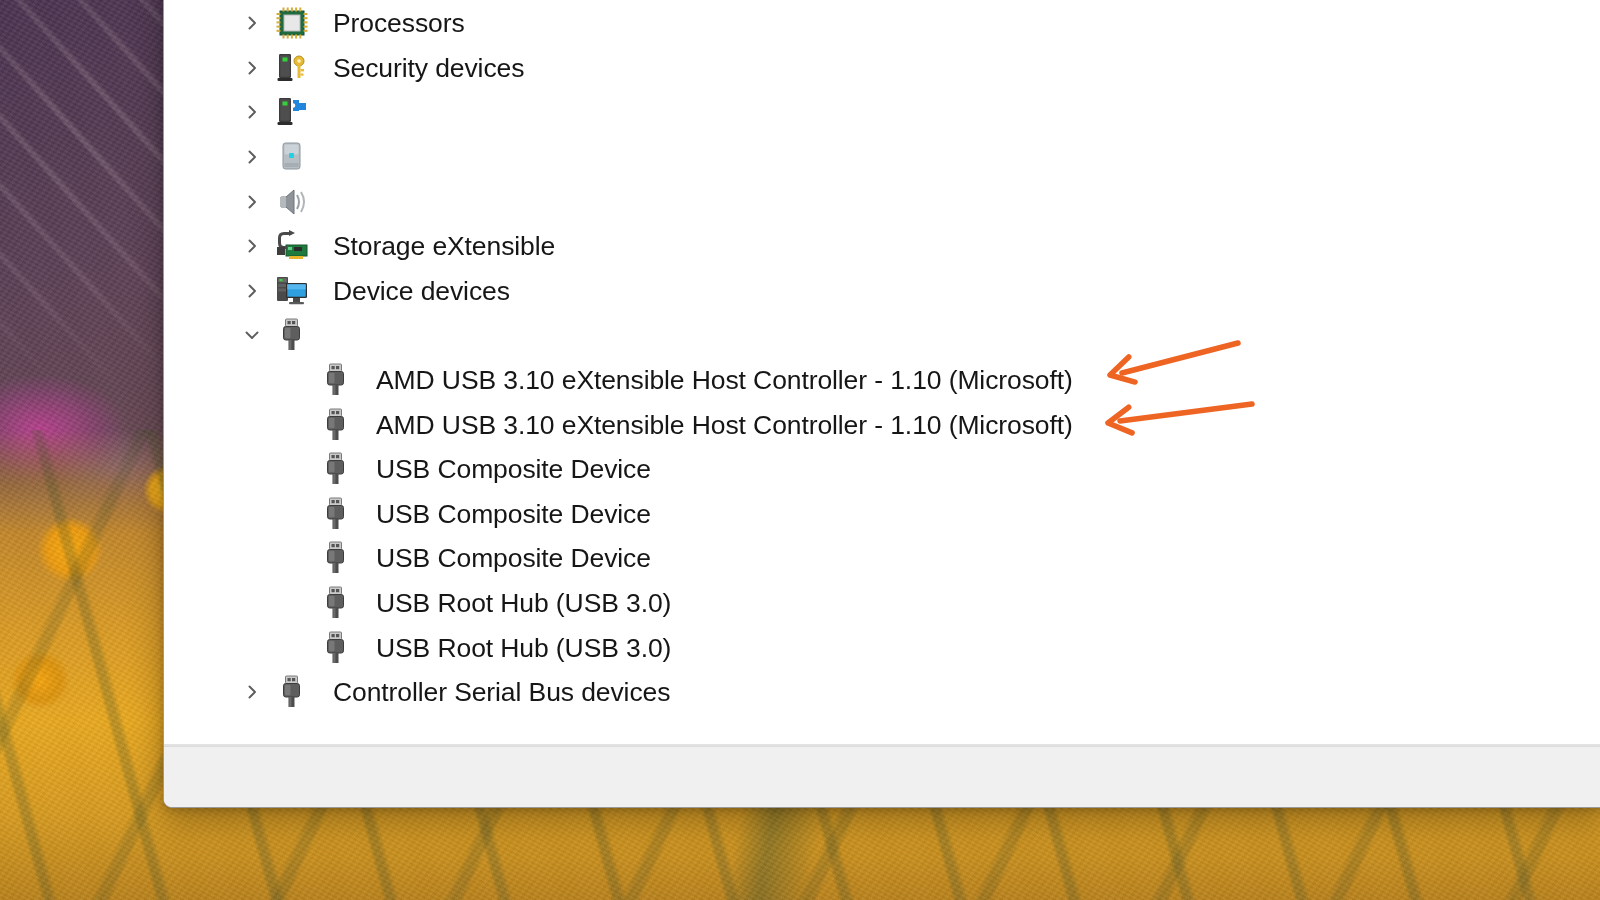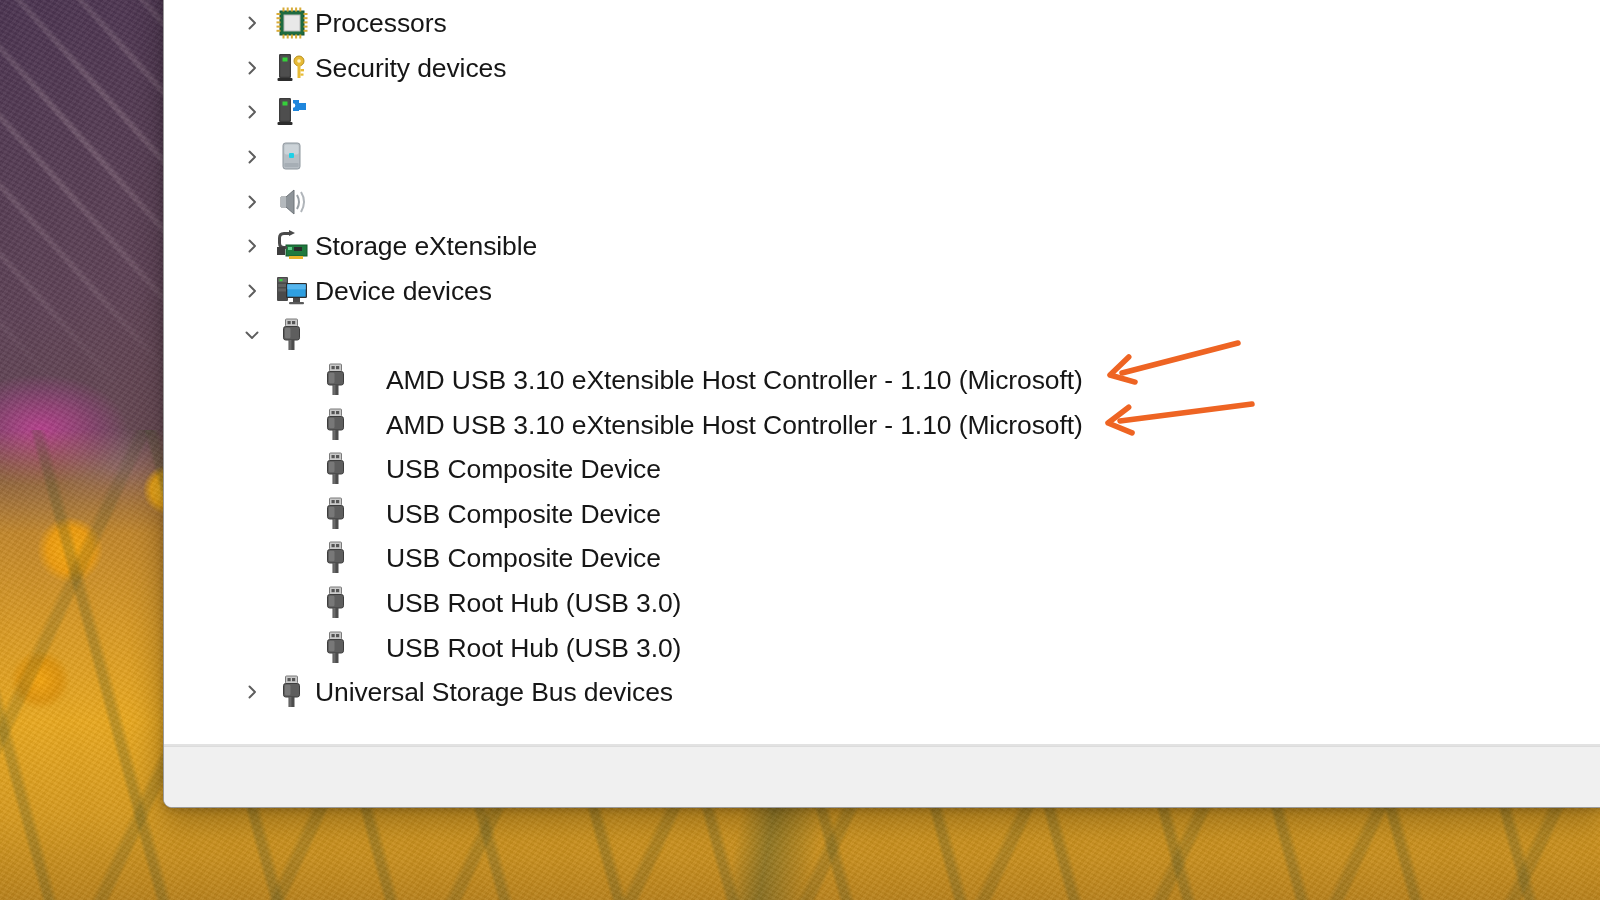--- a/index.html
+++ b/index.html
@@ -130,33 +130,33 @@
 
   .node-icon {
     width: 34px; height: 36px;
     flex: 0 0 34px;
     position: relative;
     margin-left: 8px;
   }
   .node-icon svg { position:absolute; left:0; top:0; }
 
   .node-label {
-    margin-left: 6px;
+    margin-left: 24px;
     font-size: 26.5px;
     line-height: 30px;
     color: #161616;
     letter-spacing: -0.1px;
     font-family: "Liberation Sans", sans-serif;
   }
 
   
   .depth1 { padding-left: 73px; }
   .depth2 { padding-left: 155px; }
   .depth2 .node-icon { margin-left: 0px; }
-  .depth2 .node-label { margin-left: 33px; }
+  .depth2 .node-label { margin-left: 23px; }
 
   
   #status-divider {
     position: absolute;
     left: 0; right: 0; top: 903px;
     height: 2px;
     background: #e2e2e2;
   }
   #status-bar {
     position: absolute;
@@ -491,21 +491,21 @@
         <rect x="10.5" y="2" width="12" height="7.5" rx="1" fill="#c9c9c9" stroke="#7a7a7a" stroke-width="1"></rect>
         <rect x="12.5" y="4" width="3.2" height="3.2" fill="#555"></rect>
         <rect x="17" y="4" width="3.2" height="3.2" fill="#555"></rect>
         <rect x="8.5" y="9.5" width="16" height="13.5" rx="2.2" fill="#5e5e5e" stroke="#3d3d3d" stroke-width="1"></rect>
         <rect x="10" y="10.8" width="5.5" height="10.5" rx="1.4" fill="#787878"></rect>
         <rect x="13.5" y="23" width="6" height="10" fill="#4d4d4d"></rect>
         <rect x="14.2" y="23" width="2.2" height="10" fill="#6b6b6b"></rect>
       </g>
           </svg>
         </span>
-        <span class="node-label">Universal Storage Bus devices</span>
+        <span class="node-label">Controller Serial Bus devices</span>
       </div>
     </div>
 
   <div id="status-divider"></div>
   <div id="status-bar">
     <span></span>
   </div>
 </div>
 
 <svg id="annotations" width="1600" height="900" viewBox="0 0 1600 900">

